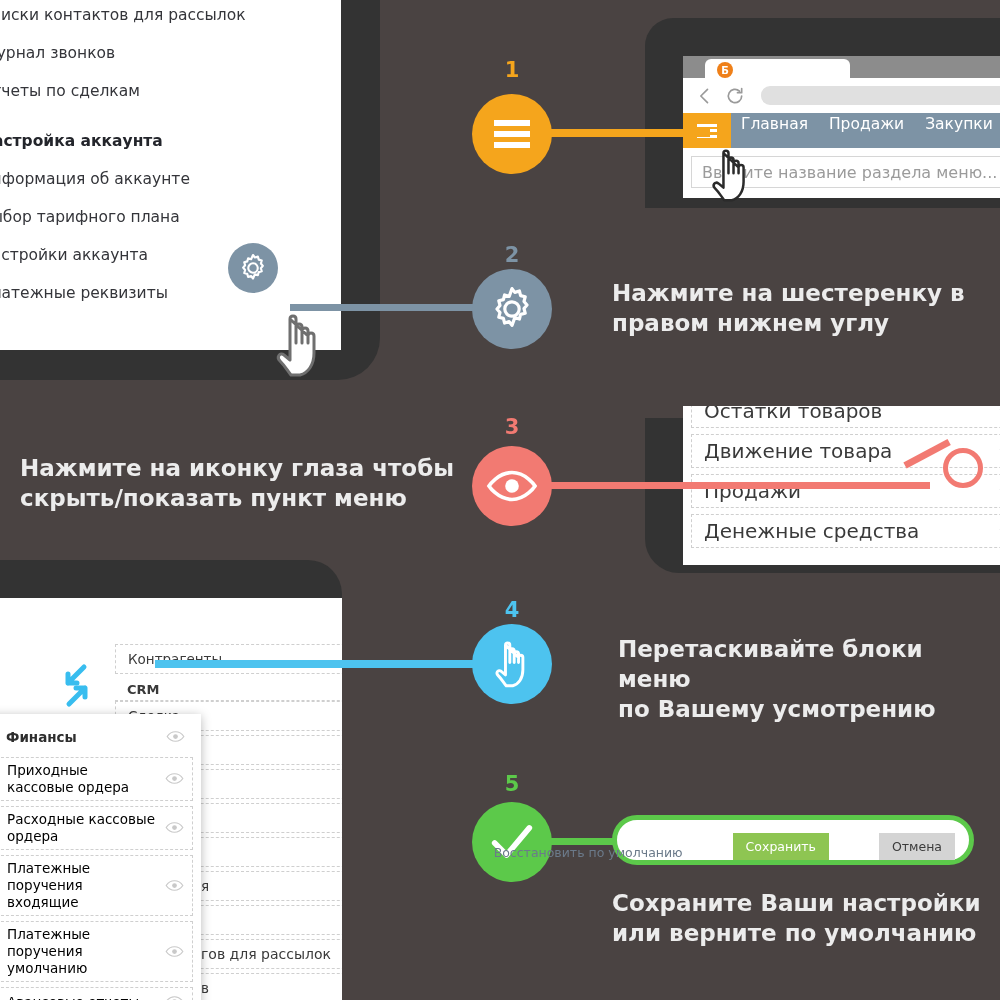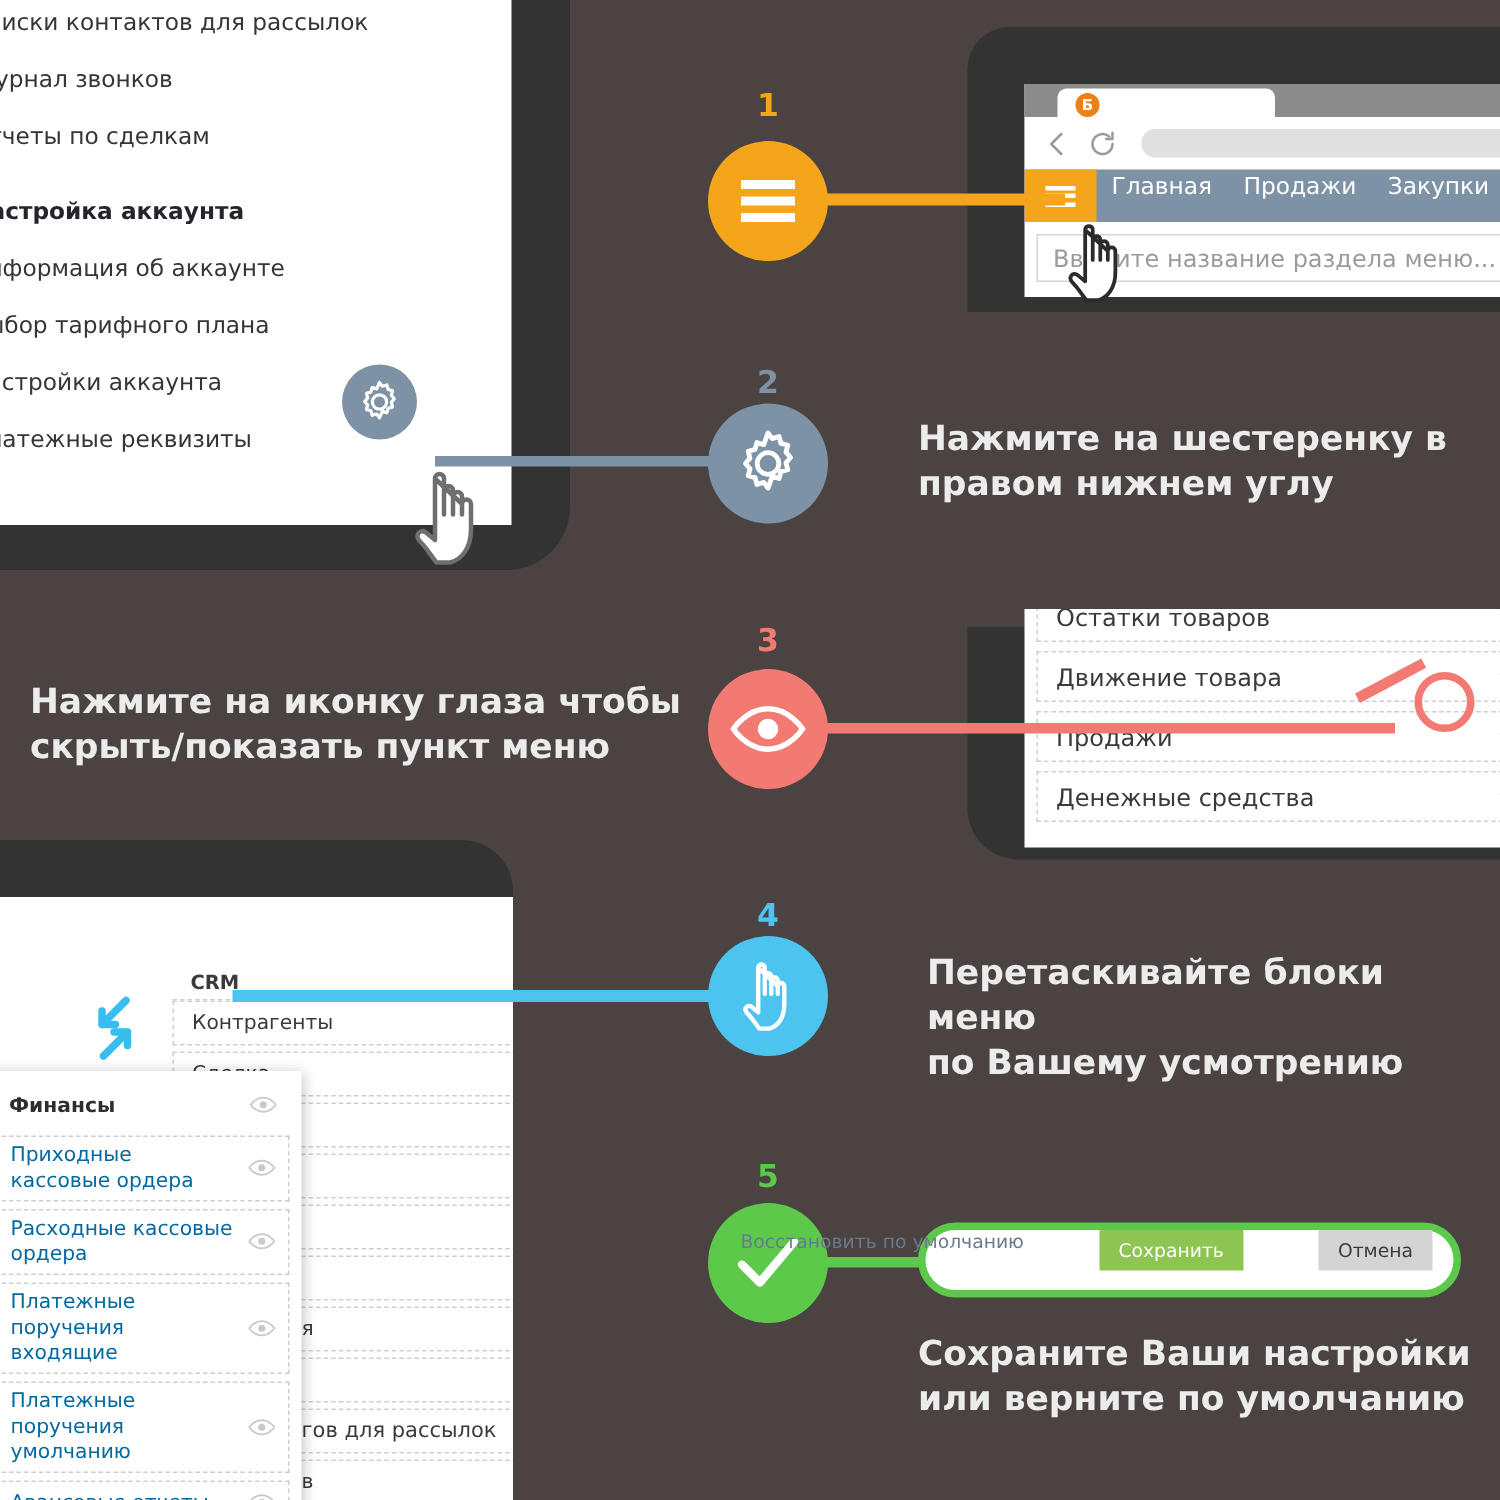--- a/index.html
+++ b/index.html
@@ -63,41 +63,41 @@
                background: #fff; border: 1px solid #d6d6d6; display: flex; align-items: center;
                padding-left: 10px; }
   .br-search span { color: #9b9b9b; font-size: 16px; }
 
   
   .row {
     position: relative; border: 1px dashed #cfcfcf; margin: 0 0 6px 0;
     height: 34px; display: flex; align-items: center; padding-left: 12px;
     background: #fff;
   }
-  .row .lbl { font-size: 16px; color: #3a3a3a; white-space: nowrap; }
+  .row .lbl { font-size: 20px; color: #3a3a3a; white-space: nowrap; }
   .row .eye { position: absolute; right: 10px; top: 50%; transform: translateY(-50%); }
 
   
   .dragcard {
     position: absolute; background: #fff; box-shadow: 0 2px 10px rgba(0,0,0,.28);
     padding: 8px 8px 0 8px;
   }
   .dragcard .crow {
     border: 1px dashed #cfcfcf; margin-bottom: 5px; min-height: 30px;
     display: flex; align-items: center; padding: 4px 34px 4px 10px; position: relative;
   }
-  .dragcard .crow .lbl { font-size: 13.5px; color: #0369a1; line-height: 17px; }
+  .dragcard .crow .lbl { font-size: 13.5px; color: #000000; line-height: 17px; }
   .dragcard .crow.head { border: none; font-weight: bold; }
   .dragcard .crow.head .lbl { font-weight: bold; color: #2e2e2e; }
   .dragcard .crow .eye { position: absolute; right: 8px; top: 50%; transform: translateY(-50%); }
 
   
   .savebar {
     position: absolute; background: #ffffff; border: 5px solid #5cc94a;
-    border-radius: 26px; display: flex; align-items: flex-start; justify-content: flex-end;
+    border-radius: 26px; display: flex; align-items: flex-end; justify-content: flex-end;
     padding: 0 14px; gap: 10px;
   }
   .savebar .restore { font-size: 12.5px; color: #6b7a8a; white-space: nowrap; }
   .savebar .btn { font-size: 12.5px; padding: 6px 13px; white-space: nowrap; margin-left: 40px; }
   .savebar .btn.save { background: #8ec552; color: #fff; }
   .savebar .btn.cancel { background: #d4d4d4; color: #3b3b3b; }
 </style>
 </head>
 <body>
 
@@ -204,25 +204,25 @@
         </svg>
     </span>
   </div>
 </div>
 
 <div style="position:absolute; left:943px; top:448px; width:40px; height:40px; border:5px solid #f27a72; border-radius:50%;"></div>
 
 <div class="frame" style="left:-40px; top:560px; width:382px; height:480px; border-radius:34px 34px 0 0;"></div>
 <div class="screen" style="left:-40px; top:598px; width:382px; height:402px; padding:10px 6px 0 6px;">
   <div style="position:absolute; left:155px; top:46px; width:250px;">
+    <div class="row" style="height:30px; margin-bottom:4px;">
+      <span class="lbl" style="font-size:13.5px;">Контрагенты</span>
+    </div>
     <div class="row" style="height:23px; border:none; border-bottom:1px dashed #cfcfcf; margin-bottom:0;">
       <span class="lbl" style="font-weight:bold; font-size:13px;">CRM</span>
-    </div>
-    <div class="row" style="height:30px; margin-bottom:4px;">
-      <span class="lbl" style="font-size:13.5px;">Контрагенты</span>
     </div>
     <div class="row" style="height:30px; margin-bottom:4px;">
       <span class="lbl" style="font-size:13.5px;">Сделка</span>
     </div>
     <div class="row" style="height:30px; margin-bottom:4px;"></div>
     <div class="row" style="height:30px; margin-bottom:4px;"></div>
     <div class="row" style="height:30px; margin-bottom:4px;"></div>
     <div class="row" style="height:30px; margin-bottom:4px;"></div>
     <div class="row" style="height:30px; margin-bottom:4px; padding-left:85px;">
       <span class="lbl" style="font-size:13.5px;">я</span>

